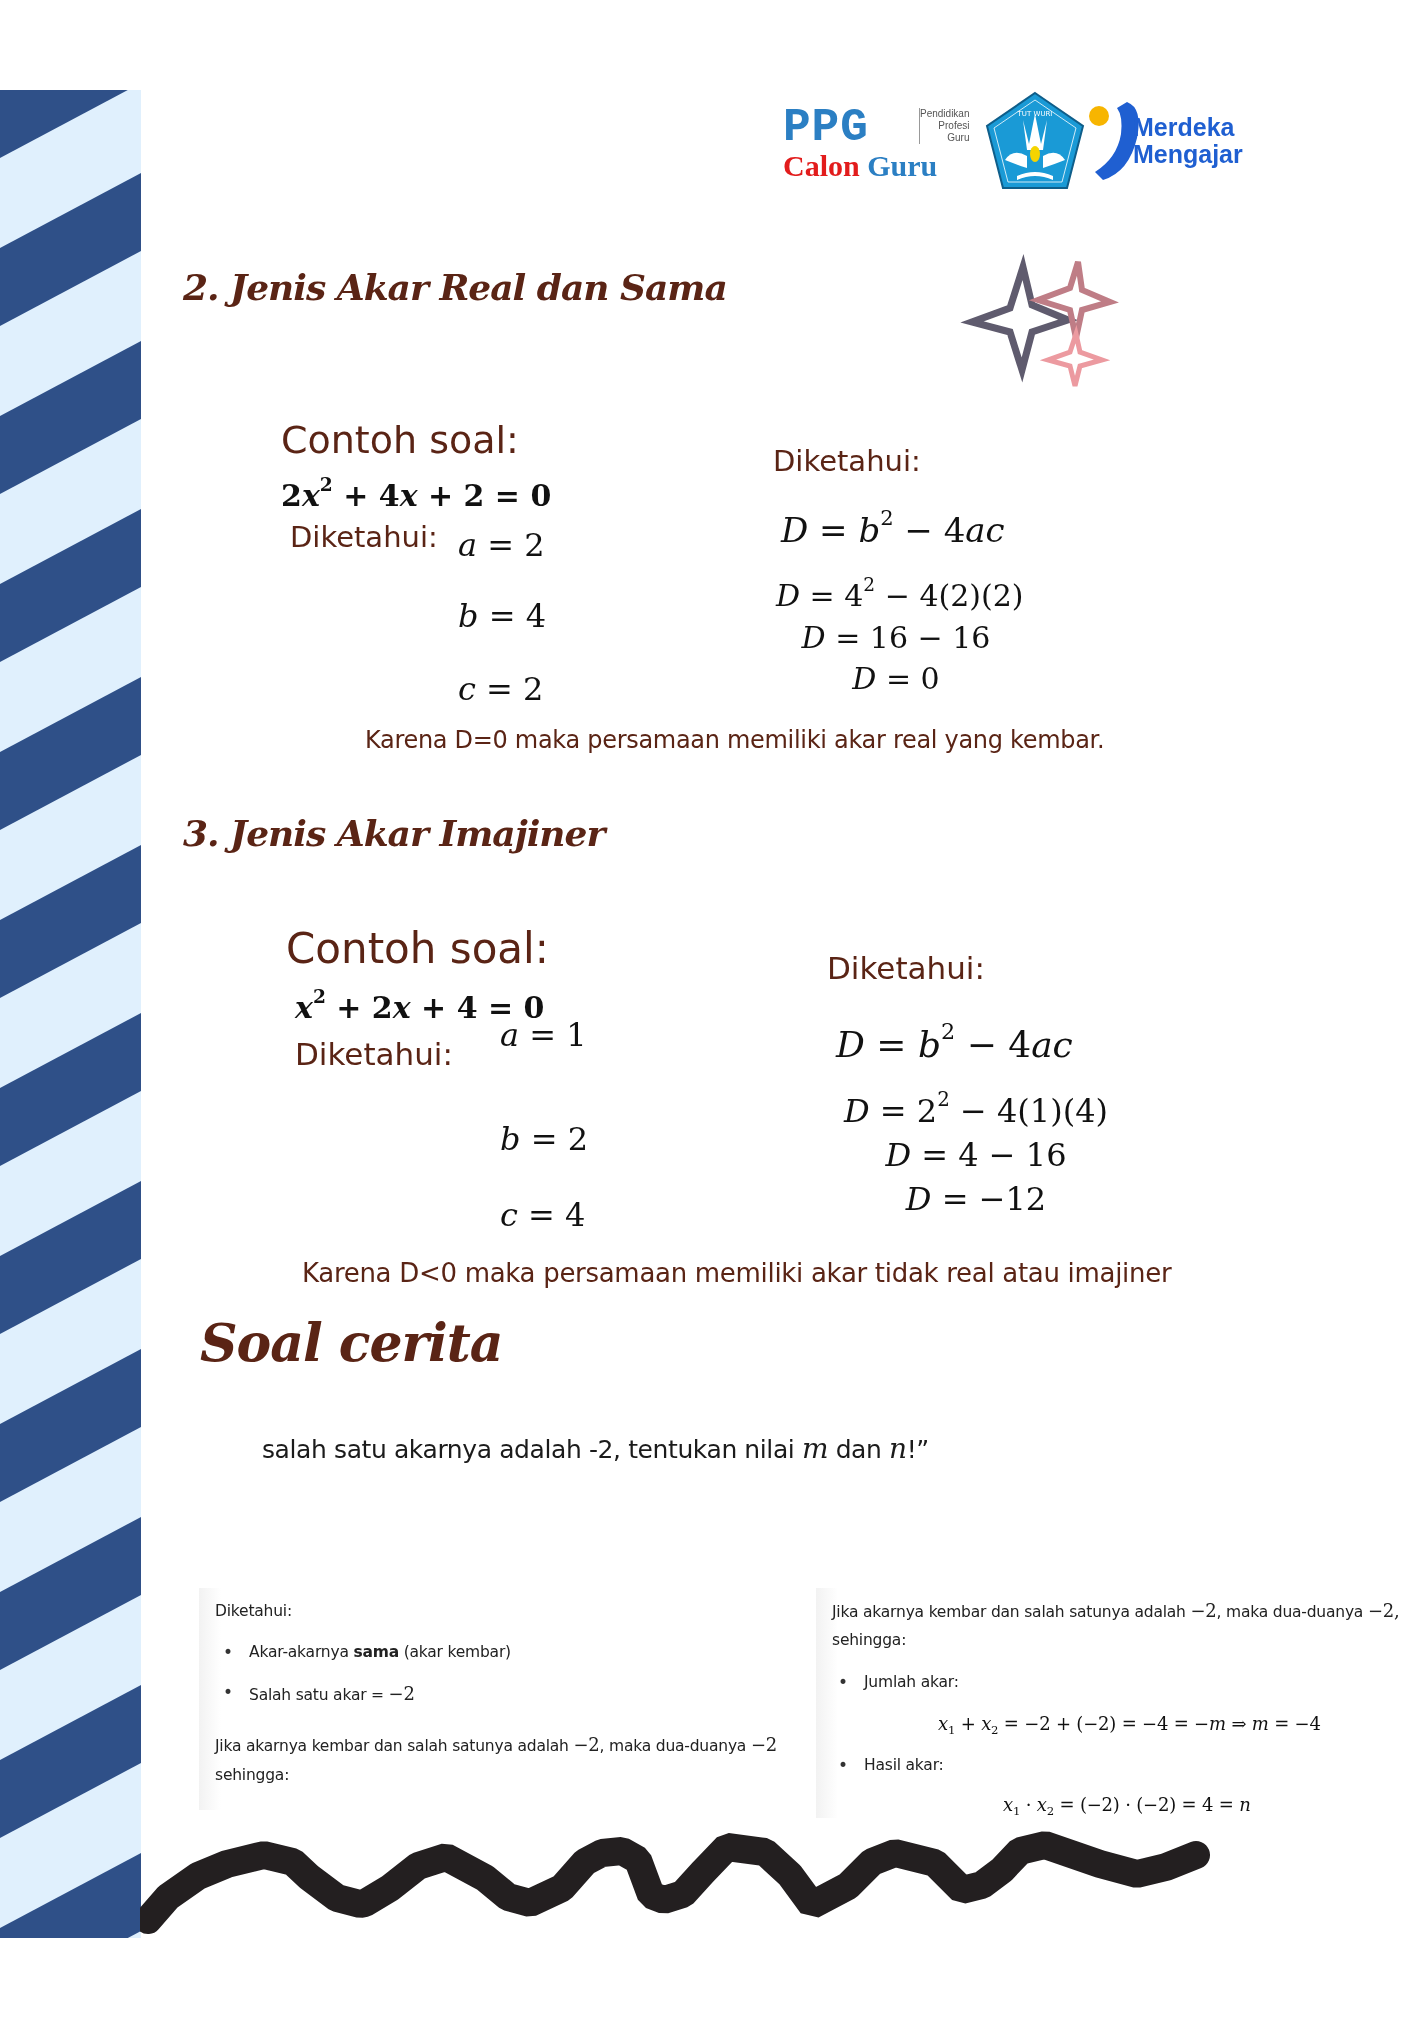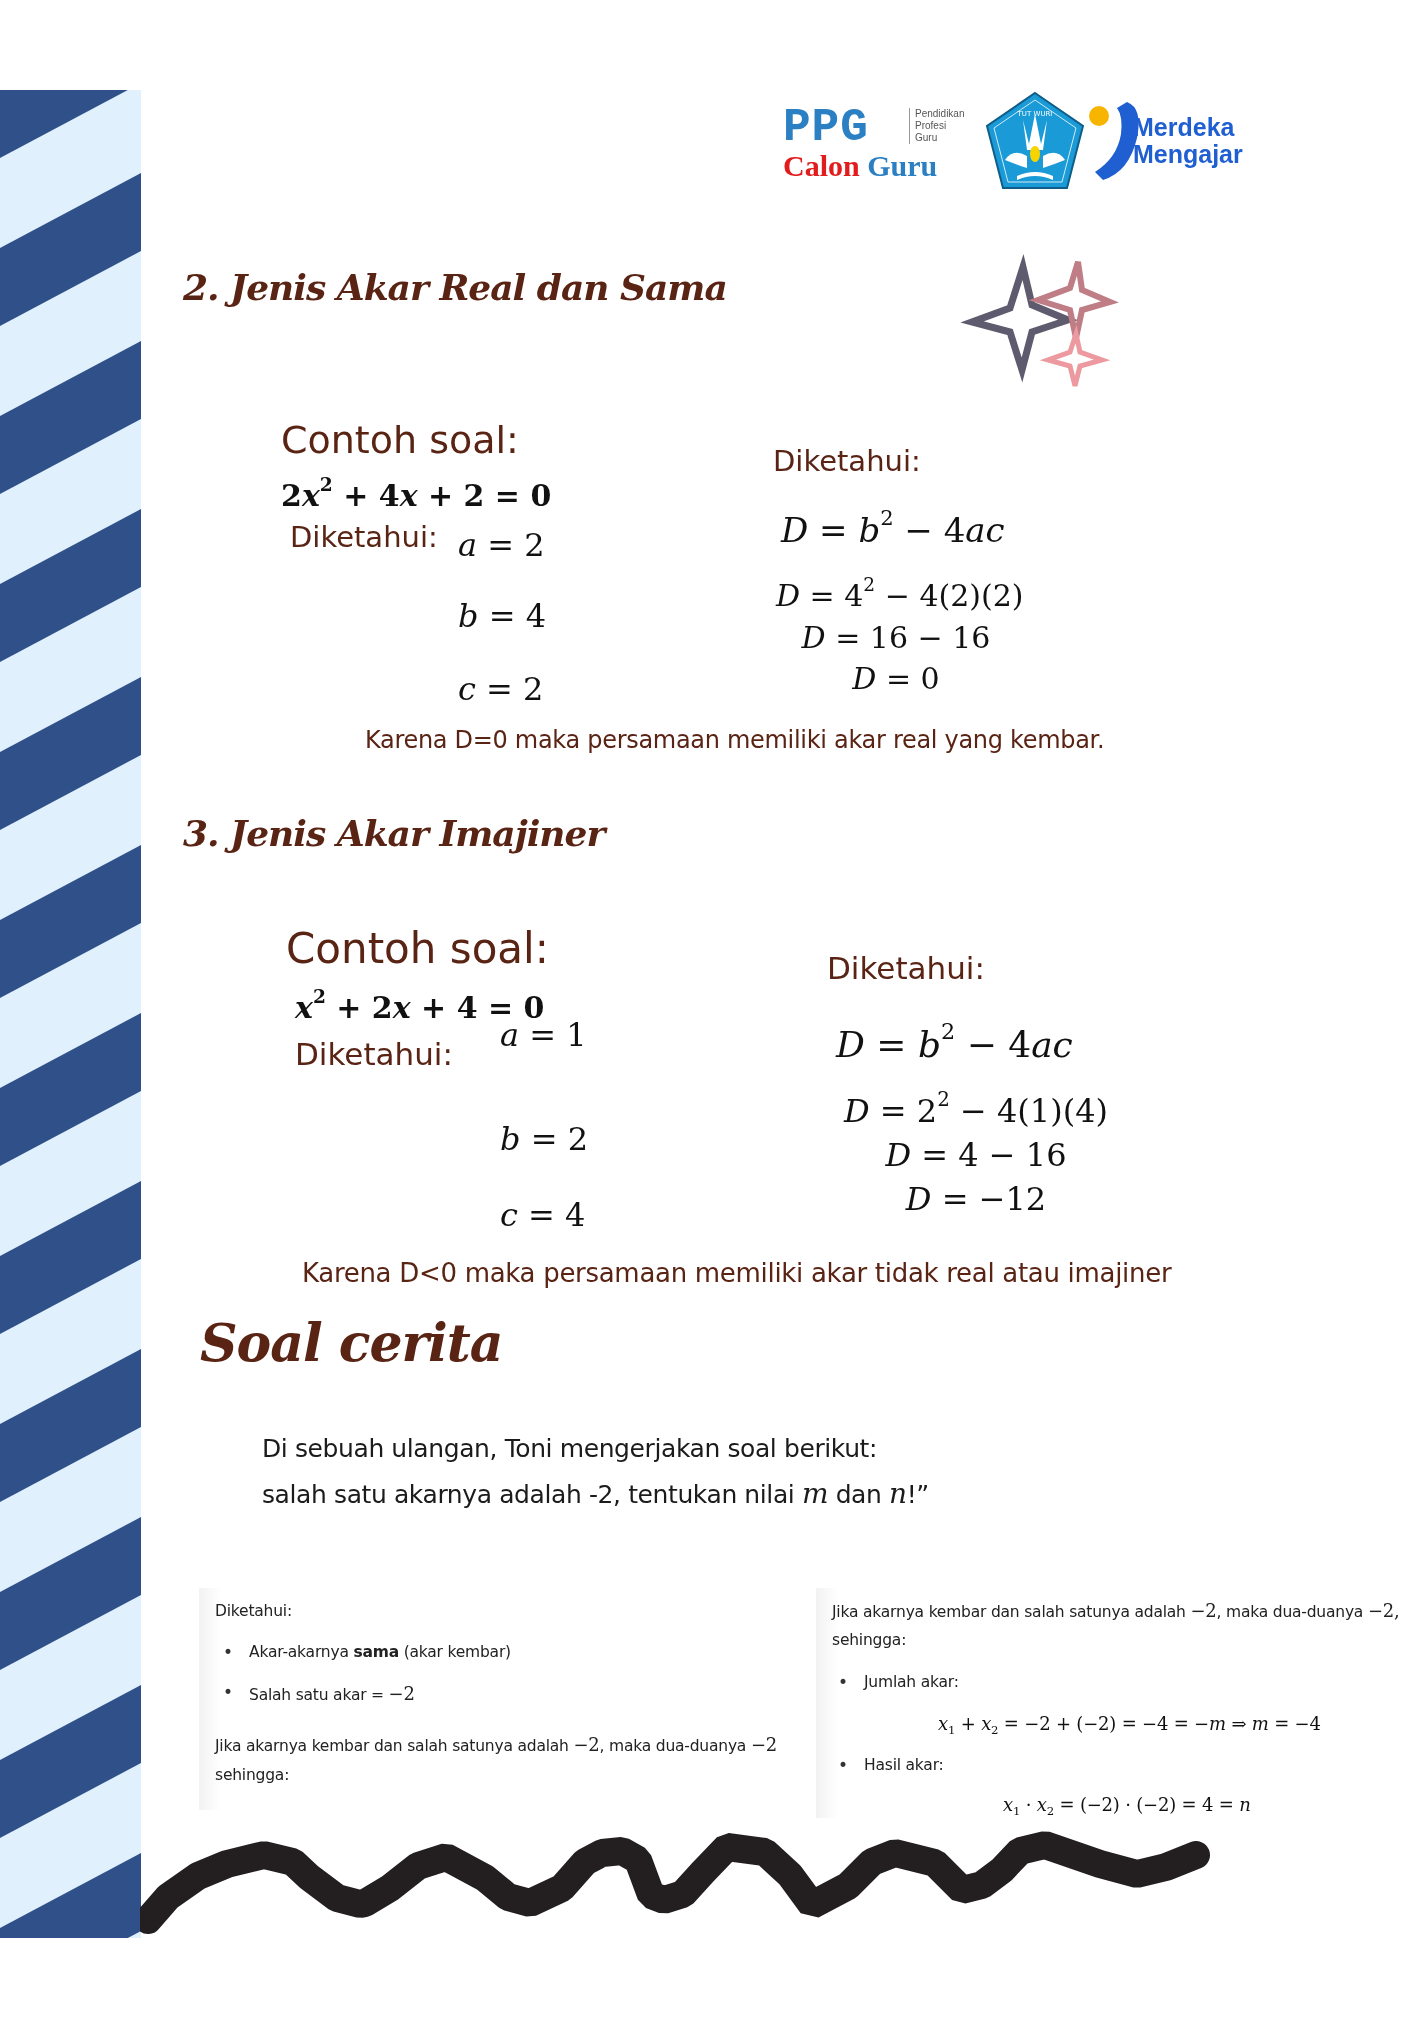--- a/index.html
+++ b/index.html
@@ -5,21 +5,21 @@
     * { margin: 0; padding: 0; box-sizing: border-box; }
     html, body { width: 1428px; height: 2028px; background: #ffffff; overflow: hidden; }
     body { position: relative; font-family: "DejaVu Sans", sans-serif; color: #5a2415; }
 
     .stripe-band { position: absolute; left: 0; top: 90px; width: 141px; height: 1848px; overflow: hidden; background: #e0f0fd; }
     .stripe-band svg { display: block; }
 
     .logos { position: absolute; left: 783px; top: 88px; width: 500px; height: 110px; }
     .ppg { position: absolute; left: 0; top: 18px; }
     .ppg-big { font-family: Liberation Mono, monospace; font-weight: bold; font-size: 46px; color: #2b7fc3; letter-spacing: 1px; line-height: 44px; }
-    .ppg-sub { position: absolute; left: 126px; top: 2px; border-left: 1px solid #999; padding-left: 5px; font-family: "Liberation Sans", sans-serif; font-size: 10px; line-height: 12px; color: #555; }
+    .ppg-sub { position: absolute; left: 136px; top: 2px; border-left: 1px solid #999; font-family: "Liberation Sans", sans-serif; font-size: 10px; line-height: 12px; color: #555; text-align: right; }
     .ppg-calon { font-family: "Liberation Serif", serif; font-weight: bold; font-size: 30px; line-height: 32px; }
     .ppg-calon .red { color: #e21c1c; }
     .ppg-calon .blue { color: #2b7fc3; }
     .tutwuri { position: absolute; left: 200px; top: 2px; width: 104px; height: 104px; }
     .merdeka-icon { position: absolute; left: 300px; top: 10px; width: 72px; height: 86px; }
     .merdeka-text { position: absolute; left: 350px; top: 26px; font-family: "Liberation Sans", sans-serif; font-weight: bold; font-size: 25px; line-height: 27px; color: #1f5fd1; }
 
     .heading { position: absolute; font-family: "DejaVu Serif", serif; font-style: italic; font-weight: bold; color: #5a2415; letter-spacing: -1px; }
     .h2 { left: 183px; top: 266px; font-size: 36px; }
     .h3 { left: 183px; top: 812px; font-size: 36px; }
@@ -142,21 +142,20 @@
 <div class="math" style="left:836px; top:1024px; font-size:36px;"><i>D</i> = <i>b</i><sup>2</sup> − 4<i>ac</i></div>
 <div class="math dcalc" style="left:836px; top:1092px; width:280px; font-size:32px;"><i>D</i> = 2<sup>2</sup> − 4(1)(4)</div>
 <div class="math dcalc" style="left:836px; top:1136px; width:280px; font-size:32px;"><i>D</i> = 4 − 16</div>
 <div class="math dcalc" style="left:836px; top:1180px; width:280px; font-size:32px;"><i>D</i> = −12</div>
 
 <div class="note" style="left:302px; top:1258px; font-size:26px;">Karena D&lt;0  maka persamaan memiliki akar tidak real atau imajiner</div>
 
 <div class="heading soal-cerita">Soal cerita</div>
 
 <div class="story">
-  <div>Di sebuah ulangan, Toni mengerjakan soal berikut:</div>
   <div><span>salah satu akarnya adalah -2, tentukan nilai </span><span class="m">m</span><span> dan </span><span class="m">n</span><span>!”</span></div>
 </div>
 
 <div class="panel panel-left">
   <p style="left:16px; top:14px;">Diketahui:</p>
   <div class="bullet" style="left:50px; top:55px;"><span>Akar-akarnya </span><b>sama</b><span> (akar kembar)</span></div>
   <div class="bullet" style="left:50px; top:95px;"><span>Salah satu akar = </span><span class="mm" style="font-size:18px;">−2</span></div>
   <p style="left:16px; top:146px;"><span>Jika akarnya kembar dan salah satunya adalah </span><span class="mm" style="font-size:18px;">−2</span><span>, maka dua-duanya </span><span class="mm" style="font-size:18px;">−2</span></p>
   <p style="left:16px; top:178px;">sehingga:</p>
 </div>

